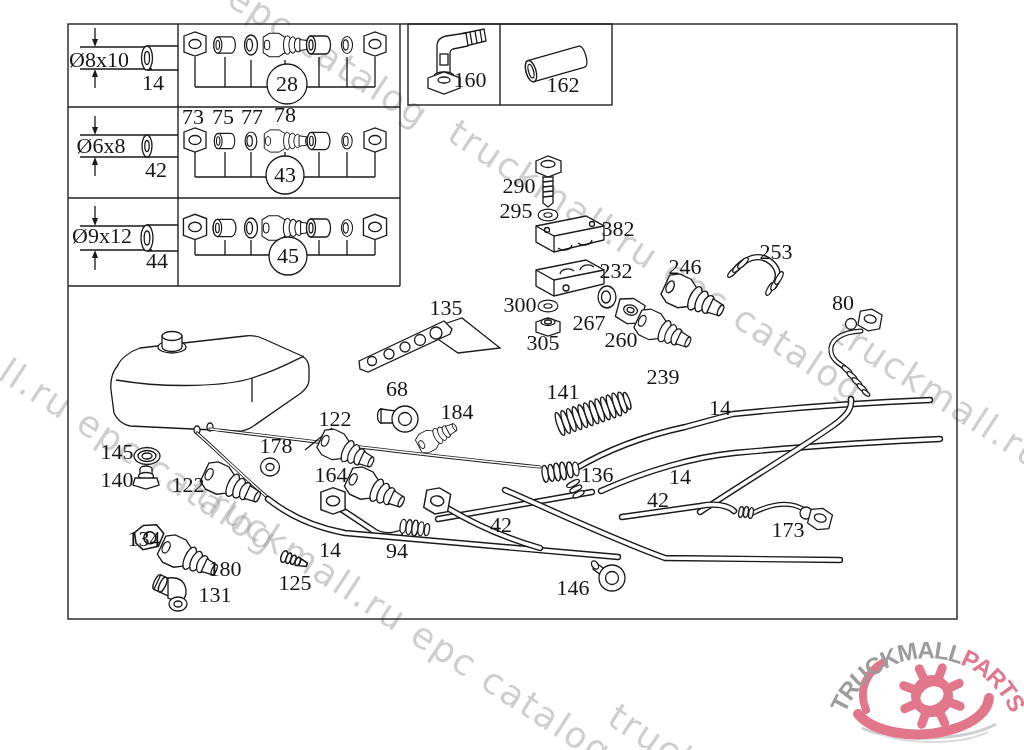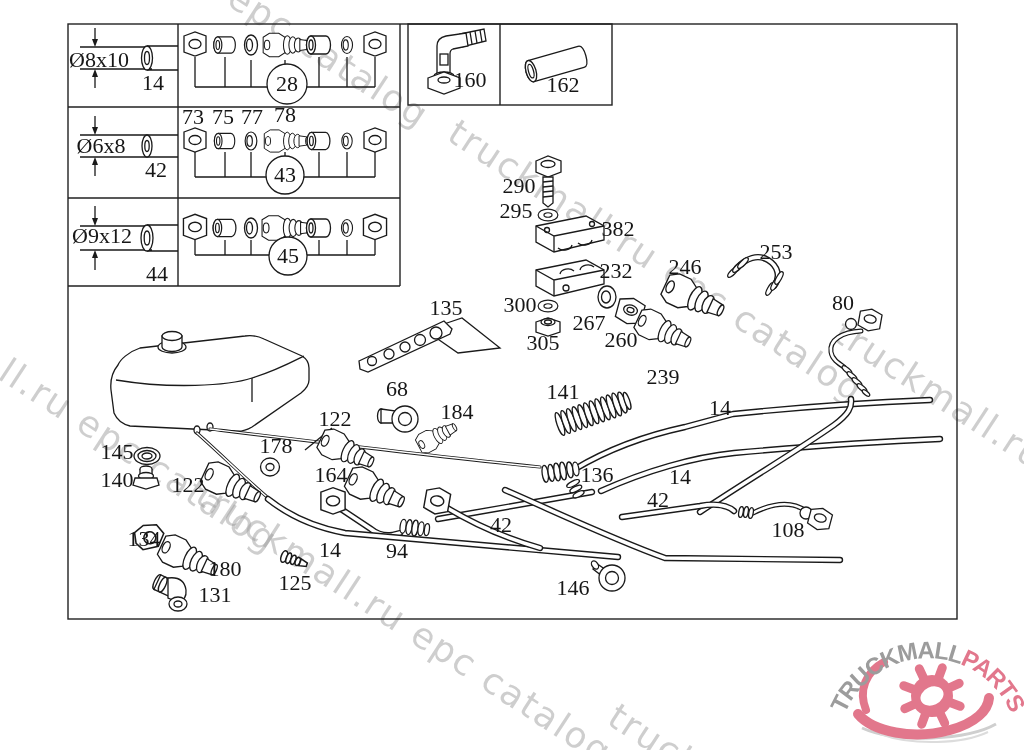--- a/index.html
+++ b/index.html
@@ -381,21 +381,21 @@
     <div class="callout" style="left: 153px; top: 83px;">14</div>
     <div class="callout" style="left: 287px; top: 84px;">28</div>
     <div class="callout" style="left: 101px; top: 146px;">Ø6x8</div>
     <div class="callout" style="left: 156px; top: 170px;">42</div>
     <div class="callout" style="left: 285px; top: 175px; font-family: Liberation Serif, serif;">43</div>
     <div class="callout" style="left: 193px; top: 117px;">73</div>
     <div class="callout" style="left: 223px; top: 117px;">75</div>
     <div class="callout" style="left: 252px; top: 117px;">77</div>
     <div class="callout" style="left: 285px; top: 115px;">78</div>
     <div class="callout" style="left: 102px; top: 236px;">Ø9x12</div>
-    <div class="callout" style="left: 157px; top: 274px; font-family: Liberation Serif, serif;">44</div>
+    <div class="callout" style="left: 157px; top: 261px; font-family: Liberation Serif, serif;">44</div>
     <div class="callout" style="left: 288px; top: 256px;">45</div>
     <div class="callout" style="left: 470px; top: 80px;">160</div>
     <div class="callout" style="left: 563px; top: 85px;">162</div>
     <div class="callout" style="left: 519px; top: 186px;">290</div>
     <div class="callout" style="left: 516px; top: 211px;">295</div>
     <div class="callout" style="left: 618px; top: 229px;">382</div>
     <div class="callout" style="left: 616px; top: 271px;">232</div>
     <div class="callout" style="left: 520px; top: 305px;">300</div>
     <div class="callout" style="left: 589px; top: 323px;">267</div>
     <div class="callout" style="left: 543px; top: 343px;">305</div>
@@ -419,21 +419,21 @@
     <div class="callout" style="left: 188px; top: 485px;">122</div>
     <div class="callout" style="left: 117px; top: 452px;">145</div>
     <div class="callout" style="left: 117px; top: 480px;">140</div>
     <div class="callout" style="left: 144px; top: 509px; margin-top: 30px;">134</div>
     <div class="callout" style="left: 225px; top: 569px;">180</div>
     <div class="callout" style="left: 215px; top: 595px; text-align: center;">131</div>
     <div class="callout" style="left: 295px; top: 583px; font-family: Liberation Serif, serif;">125</div>
     <div class="callout" style="left: 330px; top: 550px;">14</div>
     <div class="callout" style="left: 397px; top: 551px;">94</div>
     <div class="callout" style="left: 573px; top: 588px;">146</div>
-    <div class="callout" style="left: 788px; top: 530px;">108</div>
+    <div class="callout" style="left: 788px; top: 530px;">173</div>
   </div>
 
 <svg id="logo" width="200" height="122" viewBox="0 0 200 122">
   <defs>
       <path id="logoArc" d="M16,88 A90,90 0 0 1 184,88"></path>
     </defs>
   <path d="M34,100 C70,116 140,112 168,96" stroke="#cfcfcf" stroke-width="3" fill="none"></path>
   <path d="M52,106 C85,118 135,116 160,104" stroke="#dcdcdc" stroke-width="2" fill="none"></path>
   <path d="M30,86 C45,104 85,112 122,102 C148,95 160,82 161,70" stroke="#e2778c" stroke-width="10" fill="none" stroke-linecap="round"></path>
   <path d="M38,82 C30,62 38,44 56,34" stroke="#e2778c" stroke-width="8" fill="none" stroke-linecap="round"></path>

